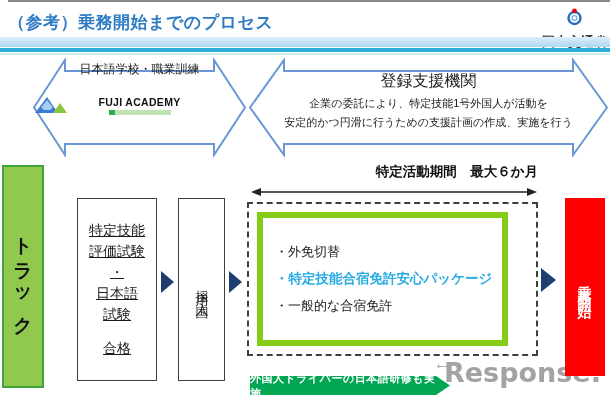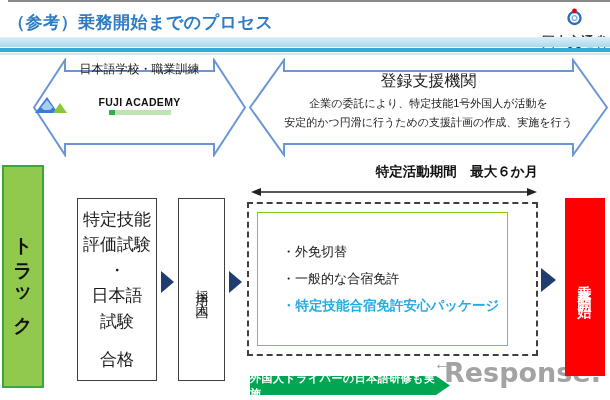--- a/index.html
+++ b/index.html
@@ -31,42 +31,42 @@
   .arrowR-line{font-size:11px;margin-top:4px;}
 
   
   .track-box{position:absolute;left:2px;top:165px;width:38px;height:219px;background:#90c94e;
              border:2px solid #3da53a;display:flex;align-items:center;justify-content:center;}
   .v-text{writing-mode:vertical-rl;text-orientation:upright;}
   .track-label{font-size:19px;font-weight:600;color:#111;letter-spacing:5px;}
 
   .step1{position:absolute;left:77px;top:198px;width:80px;height:183px;background:#fff;
          border:1.5px solid #3f3f3f;display:flex;flex-direction:column;align-items:center;
-         justify-content:center;font-size:17px;color:#1a1a1a;line-height:1.5;box-sizing:border-box;}
+         justify-content:center;font-size:14px;color:#1a1a1a;line-height:1.5;box-sizing:border-box;text-decoration:underline;}
   .step1 .gap{margin-top:13px;}
 
   .step2{position:absolute;left:178px;top:198px;width:47px;height:183px;border:1.5px solid #3f3f3f;
          display:flex;align-items:center;justify-content:center;box-sizing:border-box;background:#fff;}
   .step2-label{font-size:13px;letter-spacing:4px;color:#1a1a1a;}
 
   .tri{position:absolute;width:0;height:0;border-top:11px solid transparent;
        border-bottom:11px solid transparent;border-left:13px solid #1f3d6e;}
   #tri1{left:161px;top:271px;}
   #tri2{left:229px;top:271px;}
   #tri3{left:541px;top:268px;border-top-width:12px;border-bottom-width:12px;border-left-width:15px;}
 
   .period-label{position:absolute;left:250px;top:163px;width:288px;text-align:right;
                 font-size:13.5px;font-weight:bold;color:#111;}
   .measure-arrow{position:absolute;left:250px;top:185px;}
 
   .dashed-box{position:absolute;left:247px;top:202px;width:291px;height:154px;
               border:2px dashed #3f3f3f;box-sizing:border-box;}
-  .inner-box{position:absolute;left:257px;top:212px;width:251px;height:134px;border:1px solid #84cc16;
+  .inner-box{position:absolute;left:257px;top:212px;width:251px;height:134px;border:6px solid #84cc16;
              background:#fff;display:flex;flex-direction:column;justify-content:center;gap:9px;
-             padding-left:24px;box-sizing:border-box;}
+             padding-left:12px;box-sizing:border-box;}
   .option{font-size:13px;color:#1a1a1a;}
   .option.highlight{color:#29abe2;font-weight:bold;font-size:13.5px;}
 
   .banner{position:absolute;left:250px;top:376px;width:200px;height:19px;background:#00a651;
           clip-path:polygon(0 0,93% 0,100% 50%,93% 100%,0 100%);color:#fff;font-size:11px;
           font-weight:600;display:flex;align-items:center;justify-content:center;
           padding-right:10px;box-sizing:border-box;letter-spacing:.5px;}
 
   .final-box{position:absolute;left:565px;top:198px;width:40px;height:178px;background:#fe0000;
              display:flex;align-items:center;justify-content:center;z-index:2;}
@@ -158,22 +158,22 @@
       <line x1="9" y1="7" x2="279" y2="7" stroke="#222" stroke-width="1.5"></line>
       <polygon points="1,7 11,3 11,11" fill="#222"></polygon>
       <polygon points="287,7 277,3 277,11" fill="#222"></polygon>
     </svg>
   </div>
 
   <div class="dashed-box"></div>
 
   <div class="inner-box">
     <div class="option">・外免切替</div>
+    <div class="option highlight">・特定技能合宿免許安心パッケージ</div>
     <div class="option">・一般的な合宿免許</div>
-    <div class="option highlight">・特定技能合宿免許安心パッケージ</div>
   </div>
 
   <div class="banner">外国人ドライバーの日本語研修も実施</div>
 
   <div class="tri" id="tri3"></div>
 
   <div class="final-box">
     <span class="v-text final-label">乗務開始</span>
   </div>
 

